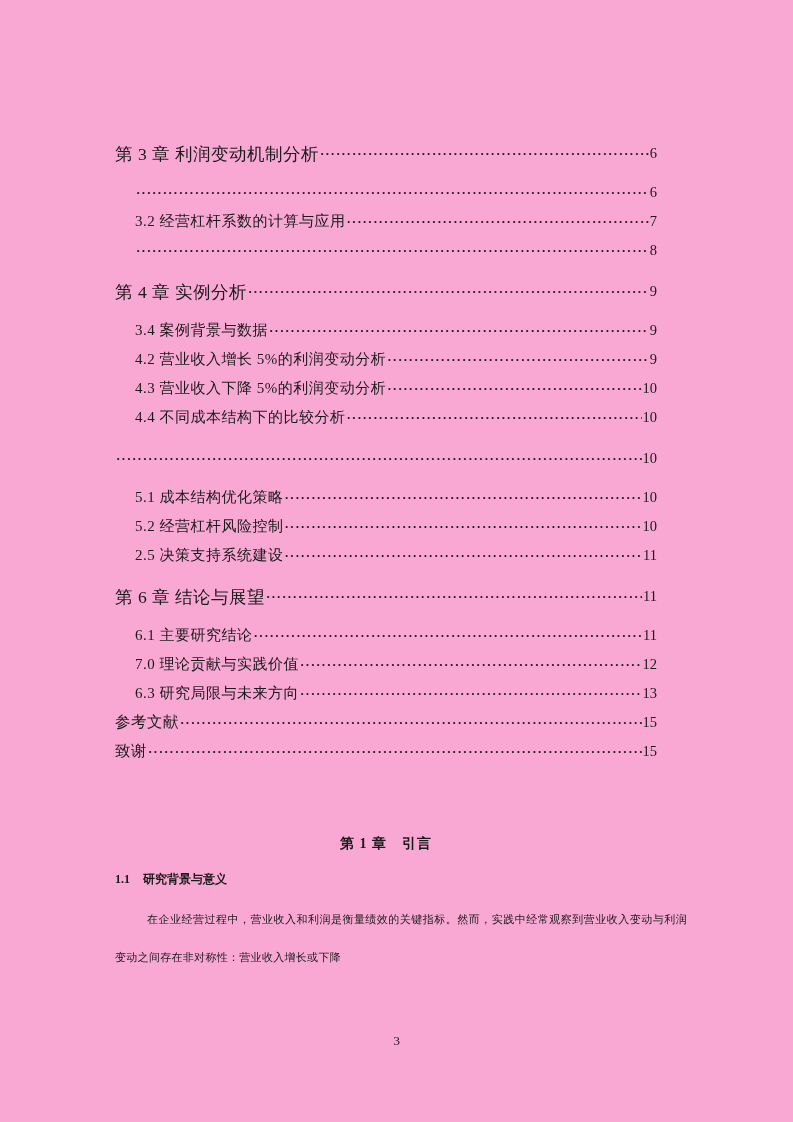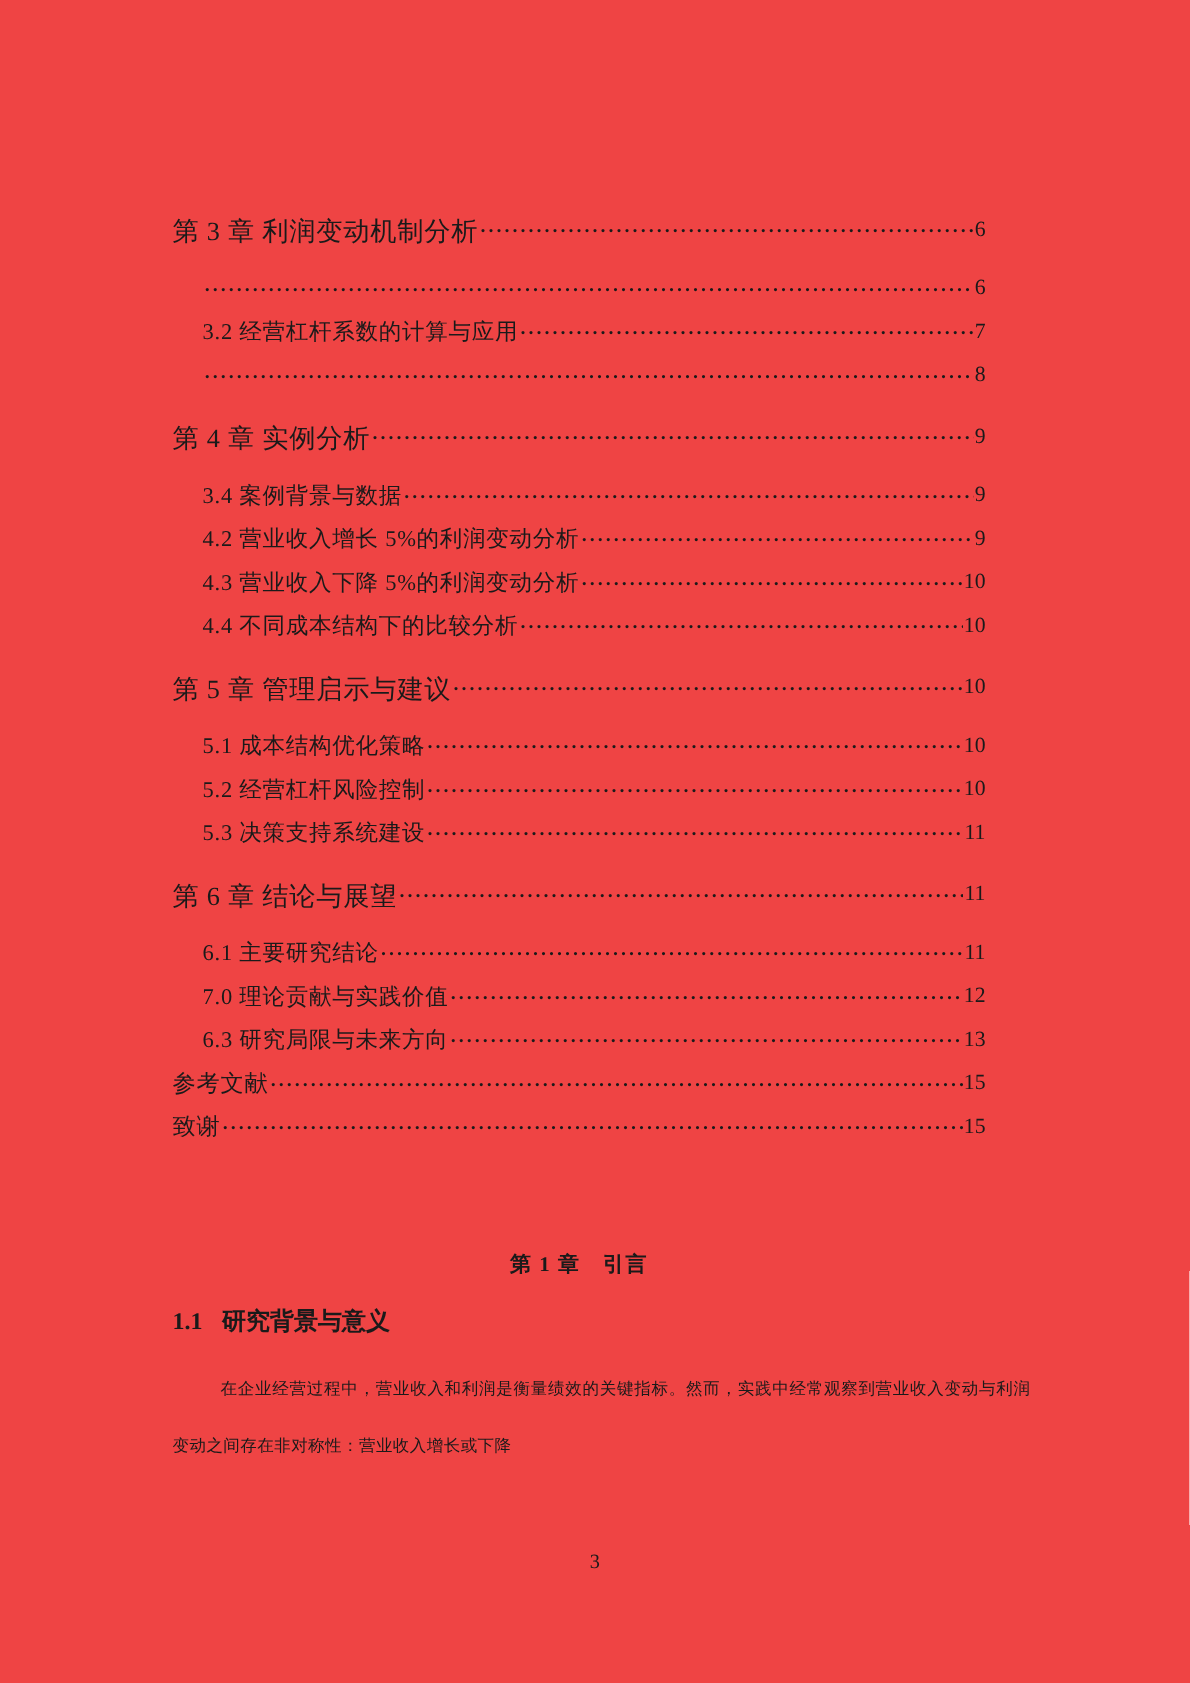--- a/index.html
+++ b/index.html
@@ -4,21 +4,21 @@
 <style>
   html, body {
     margin: 0;
     padding: 0;
     background: #ffffff;
   }
   .page {
     position: relative;
     width: 793px;
     height: 1122px;
-    background: #ef4444;
+    background: #f9a8d4;
     overflow: hidden;
     font-family: "Liberation Serif", "DejaVu Serif", serif;
     color: #1a1a1a;
   }
   .content {
     position: absolute;
     left: 115px;
     top: 0;
     width: 572px;
   }
@@ -66,21 +66,21 @@
   .chapter-title {
     width: 542px;
     margin: 64px 0 0 0;
     text-align: center;
     font-size: 14px;
     font-weight: bold;
     letter-spacing: 1px;
     line-height: 28px;
   }
   .section-heading {
-    font-size: 16px;
+    font-size: 12px;
     font-weight: bold;
     line-height: 22px;
     display: flex;
   }
   .section-heading .sec-num {
     margin-right: 13px;
   }
   .body-paragraph {
     margin: 10px 0 0 0;
     width: 572px;
@@ -144,36 +144,35 @@
           <span class="toc-label">4.3 营业收入下降 5%的利润变动分析</span>
           <span class="toc-dots">································································································································································</span>
           <span class="toc-page">10</span>
         </div>
         <div class="toc-row section">
           <span class="toc-label">4.4 不同成本结构下的比较分析</span>
           <span class="toc-dots">································································································································································</span>
           <span class="toc-page">10</span>
         </div>
         <div class="toc-row chapter">
-          <span class="toc-label">第 5 章 管理启示与建议</span>
           <span class="toc-dots">································································································································································</span>
           <span class="toc-page">10</span>
         </div>
         <div class="toc-row section">
           <span class="toc-label">5.1 成本结构优化策略</span>
           <span class="toc-dots">································································································································································</span>
           <span class="toc-page">10</span>
         </div>
         <div class="toc-row section">
           <span class="toc-label">5.2 经营杠杆风险控制</span>
           <span class="toc-dots">································································································································································</span>
           <span class="toc-page">10</span>
         </div>
         <div class="toc-row section">
-          <span class="toc-label">5.3 决策支持系统建设</span>
+          <span class="toc-label">2.5 决策支持系统建设</span>
           <span class="toc-dots">································································································································································</span>
           <span class="toc-page">11</span>
         </div>
         <div class="toc-row chapter">
           <span class="toc-label">第 6 章 结论与展望</span>
           <span class="toc-dots">································································································································································</span>
           <span class="toc-page">11</span>
         </div>
         <div class="toc-row section">
           <span class="toc-label">6.1 主要研究结论</span>

